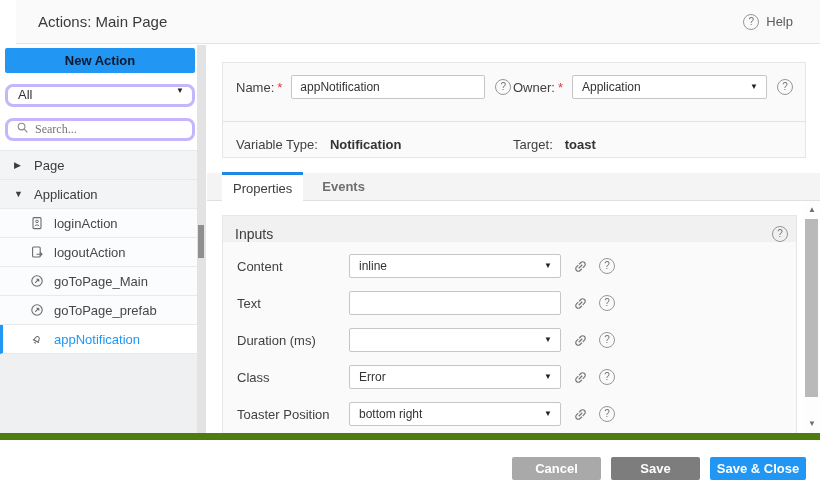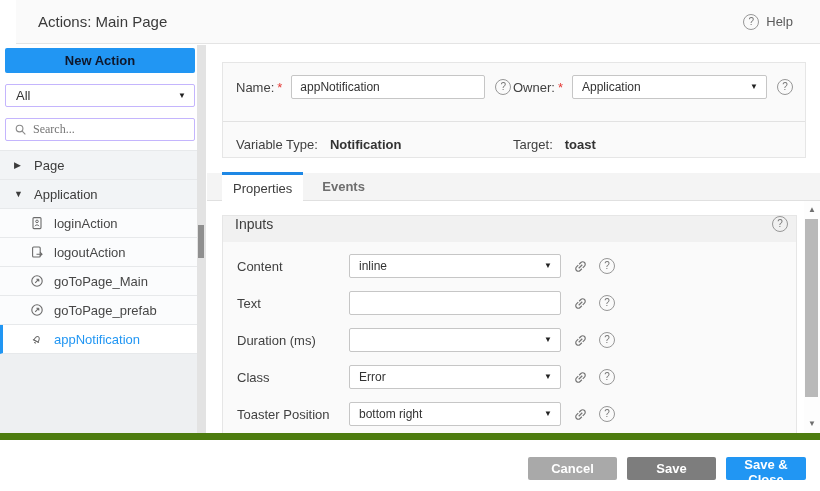--- a/index.html
+++ b/index.html
@@ -9,21 +9,21 @@
   
   .header { position:absolute; left:16px; top:0; width:820px; height:44px; background:#fafafa; border-bottom:1px solid #e4e4e4; display:flex; align-items:center; }
   .header .title { font-size:15px; color:#3a3a3a; margin-left:22px; }
   .header .help { position:absolute; right:43px; display:flex; align-items:center; gap:7px; font-size:13px; color:#5a5a5a; cursor:default; }
 
   .qmark { width:16px; height:16px; border:1px solid #979797; border-radius:50%; color:#757575; font-size:10px; line-height:14px; display:inline-flex; align-items:center; justify-content:center; flex:0 0 auto; background:transparent; }
 
   
   .sidebar { position:absolute; left:0; top:45px; width:197px; height:388px; background:#fff; display:flex; flex-direction:column; }
   .btn-new { margin:3px 6px 0 5px; height:25px; background:#2196f3; color:#0f172a; font-size:13px; font-weight:bold; border:none; border-radius:2px; width:190px; cursor:pointer; }
-  .sb-select, .sb-search { margin:11px 6px 0 5px; height:23px; width:190px; background:#fff; border:1px solid #c4b5fd; border-radius:2px; position:relative; display:flex; align-items:center; }
+  .sb-select, .sb-search { margin:11px 6px 0 5px; height:23px; width:190px; background:#fff; border:3px solid #c4b5fd; border-radius:8px; position:relative; display:flex; }
   .sb-select .val { font-size:13px; color:#333; margin-left:10px; }
   .caret { position:absolute; right:8px; font-size:8px; color:#222; line-height:1; }
   .sb-search input { border:none; outline:none; font-size:12px; color:#1d4ed8; width:150px; background:transparent; font-family:Liberation Serif, serif; }
   .sb-search .sicon { margin:0 6px 0 8px; display:flex; }
 
   .tree { margin-top:9px; border-top:1px solid #e7e9eb; }
   .t-row { height:29px; border-bottom:1px solid #e7e9eb; display:flex; align-items:center; gap:10px; font-size:13px; cursor:pointer; }
   .t-group { background:#f2f4f6; padding-left:14px; color:#3c3c3c; }
   .t-item { background:#fbfcfd; padding-left:30px; color:#474747;align-items:center; }
   .t-item.selected { background:#fff; border-left:3px solid #2196f3; padding-left:27px; color:#2196f3; }
@@ -55,21 +55,21 @@
 
   
   .tabstrip { position:absolute; left:0; top:128px; width:613px; height:28px; background:#f4f4f4; border-bottom:1px solid #e0e0e0; display:flex; align-items:flex-end; }
   .tab { height:28px; display:flex; align-items:center; font-size:13px; cursor:pointer; }
   .tab.active { background:#fff; border-top:3px solid #1e88e5; padding:0 11px; margin-left:15px; color:#3c3c3c; height:29px; margin-bottom:-1px; position:relative; z-index:2; }
   .tab.inactive { color:#6e6e6e; padding:0 11px; margin-left:8px;font-weight:bold; }
 
   
   .content { position:absolute; left:0; top:156px; width:613px; height:232px; background:#fff; overflow:hidden; }
   .inputs-panel { position:absolute; left:15px; top:14px; width:575px; height:300px; background:#fafafa; border:1px solid #e6e6e6; border-bottom:none; }
-  .ip-header { height:26px; background:#f1f1f1; display:flex; align-items:flex-start; position:relative; }
+  .ip-header { height:26px; background:#f1f1f1; display:flex; align-items:flex-end; position:relative; }
   .ip-header .ip-title { font-size:14px; color:#3c3c3c; margin-left:12px; }
   .ip-header .qmark { position:absolute; right:8px; }
   .field-row { display:flex; align-items:center; height:26px; margin:11px 0 0 14px; position:relative; }
   .field-row:first-of-type { margin-top:7px; }
   .f-label { width:112px; font-size:13px; color:#414141; flex:0 0 auto; }
   .f-control { width:212px; flex:0 0 auto; }
   .f-control .select-box, .f-control .txt-input { width:212px; margin-left:0; }
   .link-icon { margin-left:12px; display:flex; cursor:pointer; }
   .field-row .qmark { margin-left:11px; }
 
@@ -79,21 +79,21 @@
   .m-scroll .up { top:5px; }
   .m-scroll .down { bottom:5px; }
   .m-scroll .thumb { position:absolute; left:1px; top:18px; width:13px; height:178px; background:#b9b9b9; }
 
   
   .footer { position:absolute; left:0; top:433px; width:820px; height:58px; background:#fff; border-top:7px solid #4d7c0f; }
   .footer .btns { position:absolute; right:14px; top:17px; display:flex; gap:10px; }
   .fbtn { height:23px; border:none; border-radius:2px; color:#fff; font-size:13px; font-weight:bold; cursor:pointer; font-family:"Liberation Sans", sans-serif; }
   .btn-cancel { width:89px; background:#a9a9a9; }
   .btn-save { width:89px; background:#7d7d7d; }
-  .btn-saveclose { width:80px; background:#2196f3; }
+  .btn-saveclose { width:96px; background:#2196f3; }
 
   svg { display:block; }
 </style>
 </head>
 <body>
 
 <div class="header">
   <div class="title">Actions: Main Page</div>
   <div class="help">
     <span class="qmark">?</span>

